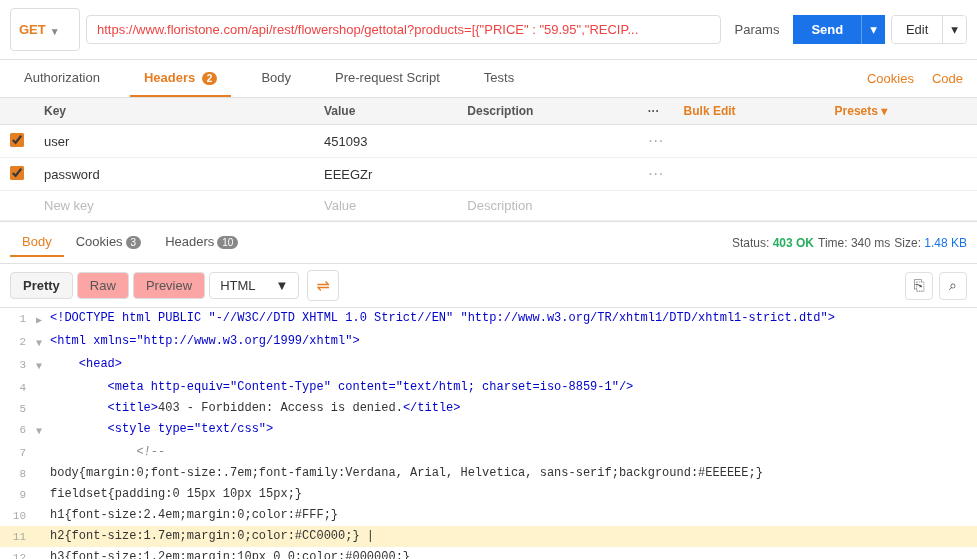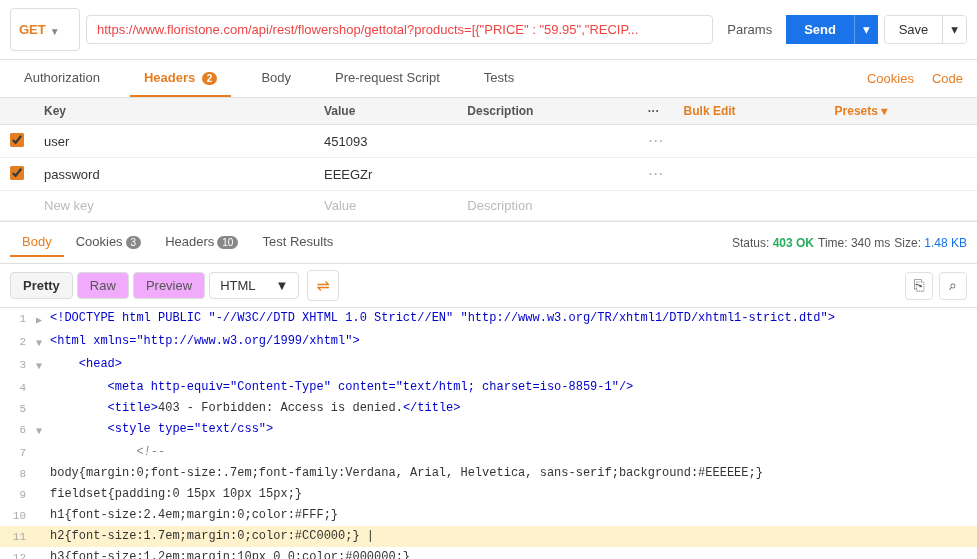--- a/index.html
+++ b/index.html
@@ -237,21 +237,21 @@
       align-items: center;
       padding: 6px 10px;
       background: #fff;
       border-bottom: 1px solid #e0e0e0;
       gap: 4px;
     }
     .code-tab-btn {
       padding: 5px 12px;
       border: 1px solid #ddd;
       border-radius: 4px;
-      background: #f0abfc;
+      background: #fca5a5;
       font-size: 13px;
       cursor: pointer;
       color: #555;
     }
     .code-tab-btn.active {
       background: #f5f5f5;
       font-weight: 600;
       color: #333;
     }
     .lang-select {
@@ -348,21 +348,21 @@
     <span>GET</span>
     <span class="chevron">▼</span>
   </div>
   <input type="text" class="url-input" value="https://www.floristone.com/api/rest/flowershop/gettotal?products=[{&quot;PRICE&quot; : &quot;59.95&quot;,&quot;RECIP..." style="">
   <button class="params-btn">Params</button>
   <div class="send-btn-group">
     <button class="send-btn">Send</button>
     <button class="send-dropdown">▾</button>
   </div>
   <div class="save-btn-group">
-    <button class="save-btn">Save</button>
+    <button class="save-btn">Edit</button>
     <button class="save-dropdown">▾</button>
   </div>
 </div>
 
 <div class="tab-bar">
   <div class="tabs">
     <div class="tab">Authorization</div>
     <div class="tab active">
       <span>Headers</span>
       <span class="badge">2</span>
@@ -424,21 +424,20 @@
         <td></td>
     </tr>
   </tfoot>
 </table>
 
 <div class="response-bar">
   <div class="response-tabs" id="resp-tabs">
       <div class="resp-tab active">Body</div>
       <div class="resp-tab">Cookies<span class="badge">3</span></div>
       <div class="resp-tab">Headers<span class="badge">10</span></div>
-      <div class="resp-tab">Test Results</div>
     </div>
   <div class="resp-status">
     <span>Status: <span class="status-ok">403 OK</span></span>
     <span>Time: <span class="status-time">340 ms</span></span>
     <span>Size: <span class="status-size">1.48 KB</span></span>
   </div>
 </div>
 
 <div class="code-toolbar">
   <button class="code-tab-btn active">Pretty</button>

